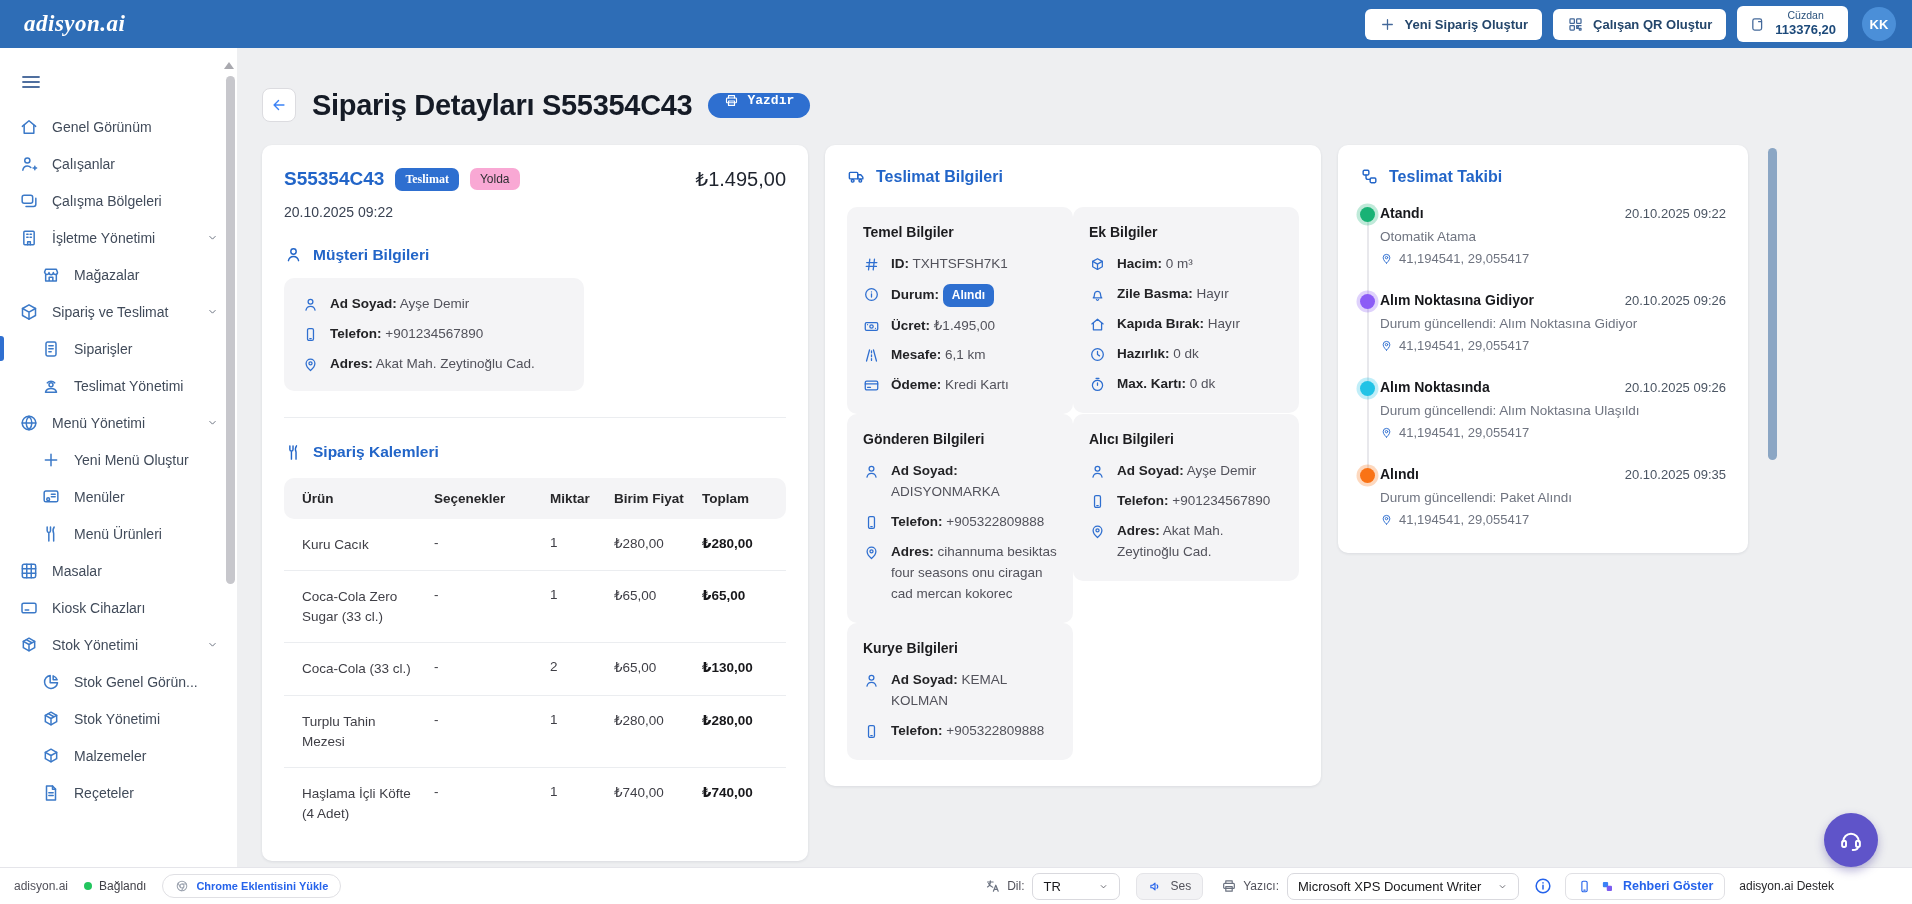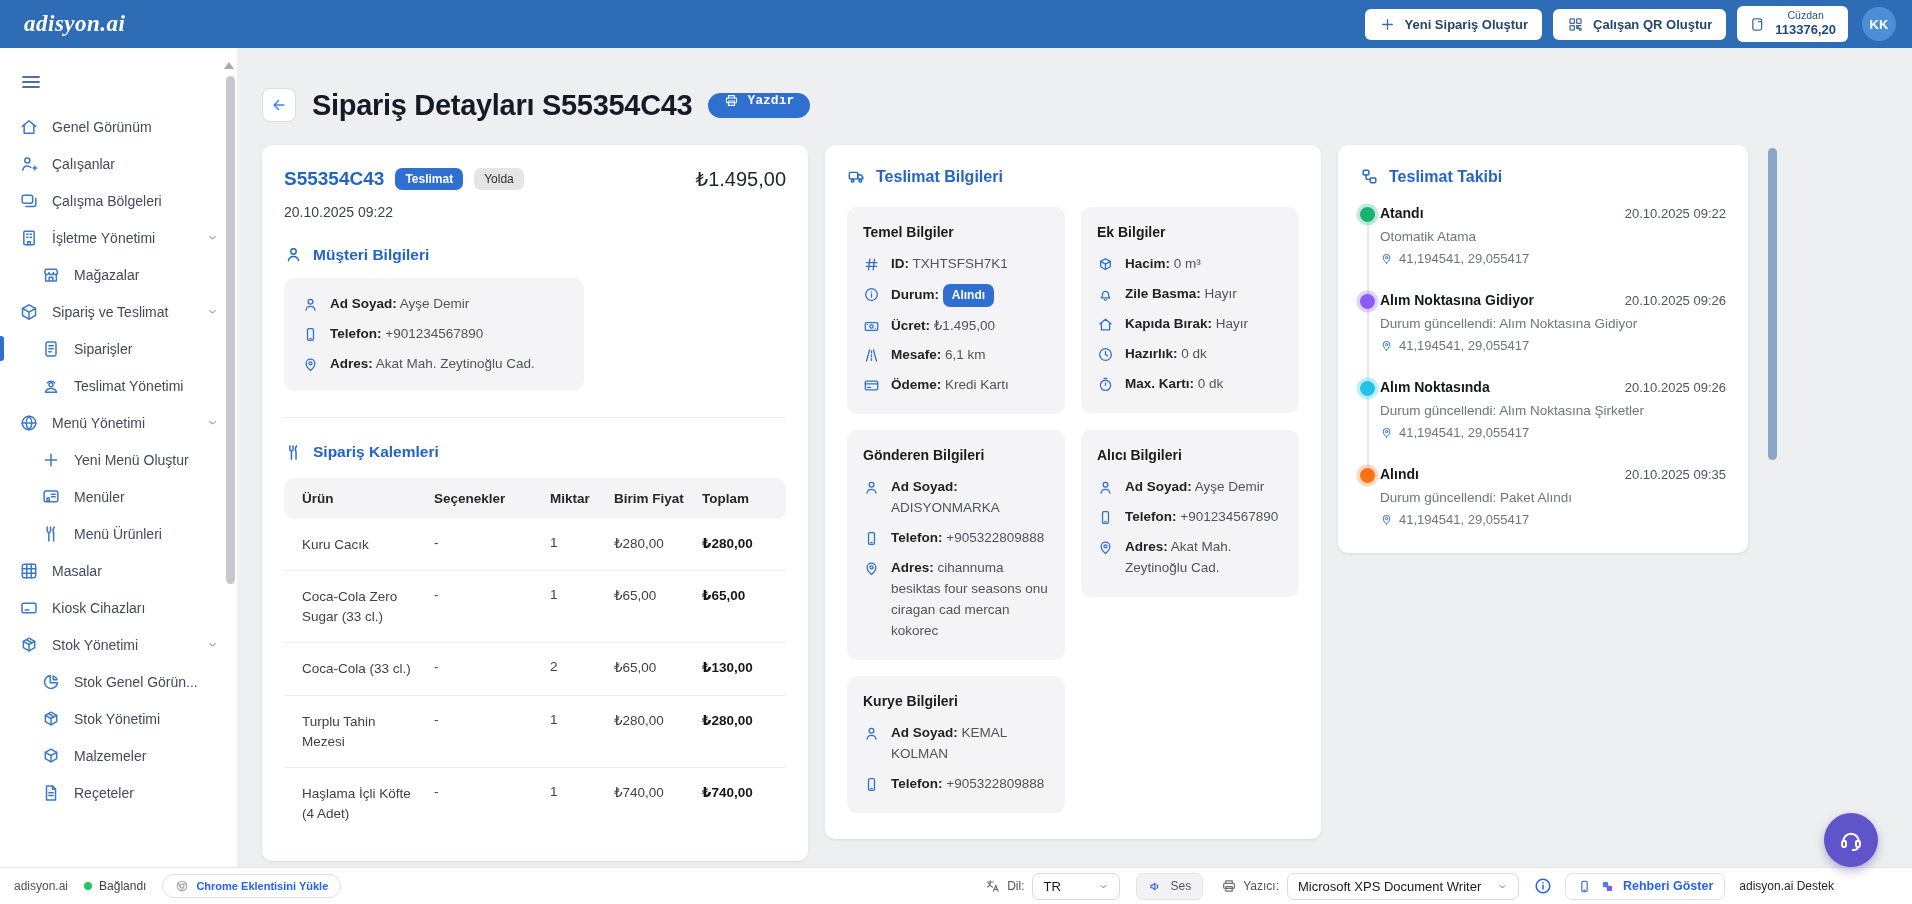--- a/index.html
+++ b/index.html
@@ -61,22 +61,22 @@
   .card { background:#fff; border-radius:10px; box-shadow:0 1px 3px rgba(20,30,50,.09); }
   .card-order { width:546px; padding:22px; }
   .card-delivery { width:496px; padding:22px 22px 26px; }
   .card-tracking { width:410px; padding:22px 22px 26px; }
   .vscroll { width:9px; height:312px; background:#8ba6c4; border-radius:5px; margin-left:3px; margin-top:3px; cursor:grab; }
 
   
   .o-head { display:flex; align-items:center; gap:11px; }
   .o-id { font-size:19px; font-weight:700; color:#2265c8; }
   .badge { font-size:12px; font-weight:700; padding:4px 10px; border-radius:7px; }
-  .badge.blue { background:#2e6fd0; color:#fff; }
-  .badge.gray { background:#e5e5e5; color:#2f2f33; font-weight:500; }
+  .badge.blue { background:#2e6fd0; color:#fff;font-family:Liberation Serif, serif; }
+  .badge.gray { background:#f9a8d4; color:#2f2f33; font-weight:500; }
   .o-total { margin-left:auto; font-size:20px; font-weight:500; color:#1f242e; }
   .o-date { margin-top:13px; font-size:14px; color:#3a4353; }
   .sec-head { display:flex; align-items:center; gap:10px; margin-top:25px;
               color:#2265c8; font-size:15.5px; font-weight:700; }
   .sec-head .ic { width:19px; height:19px; }
   .gray-box { background:#f4f4f6; border-radius:10px; padding:16px 18px; margin-top:14px;
               width:300px; max-width:100%; }
   .irow { display:flex; gap:11px; font-size:13.5px; line-height:1.55; color:#52525b; margin-bottom:9px; }
   .irow:last-child { margin-bottom:0; }
   .irow .ic { width:17px; height:17px; color:#2f6fd0; flex:none; margin-top:2px; }
@@ -86,21 +86,21 @@
   .thead, .trow { display:grid; grid-template-columns:150px 116px 64px 88px auto; }
   .thead { background:#f4f4f6; border-radius:10px; padding:13px 0; font-size:13.5px; font-weight:700; color:#27272a; }
   .thead > div:first-child, .trow > div:first-child { padding-left:18px; }
   .thead > div { padding-right:12px; }
   .trow { padding:16px 0; border-bottom:1px solid #ebedf0; font-size:13.5px; color:#3f3f46; }
   .trow:last-child { border-bottom:none; }
   .trow .prod { padding-right:16px; line-height:1.45; }
   .trow .total { font-weight:700; color:#18181b; }
 
   
-  .d-grid { display:grid; grid-template-columns:1fr 1fr; gap:16px; margin-top:21px; align-items:start; }
+  .d-grid { display:grid; grid-template-columns:1fr 1fr; margin-top:21px; align-items:start; }
   .dbox { background:#f4f4f6; border-radius:10px; padding:17px 16px 18px; }
   .dbox h4 { font-size:14px; font-weight:700; color:#1c1c1f; margin-bottom:14px; }
   .badge-sm { display:inline-block; background:#2e6fd0; color:#fff; font-size:12px; font-weight:700;
               padding:2px 9px; border-radius:7px; }
 
   
   .timeline { margin-top:19px; position:relative; }
   .timeline::before { content:""; position:absolute; left:7px; top:10px; bottom:58px; width:2px; background:#e8e8ec; }
   .tev { display:flex; gap:5px; margin-bottom:26px; position:relative; }
   .tev:last-child { margin-bottom:0; }
@@ -782,21 +782,21 @@
               </div>
             </div>
           </div>
           <div class="tev ev2">
             <span class="dot"></span>
             <div class="tbody">
               <div class="trow1">
                 <span class="ttitle">Alım Noktasında</span>
                 <span class="ttime">20.10.2025 09:26</span>
               </div>
-              <div class="tdesc">Durum güncellendi: Alım Noktasına Şirketler</div>
+              <div class="tdesc">Durum güncellendi: Alım Noktasına Ulaşıldı</div>
               <div class="tloc">
                 <span class="ic">
                     <svg viewBox="0 0 24 24" fill="none" stroke="currentColor" stroke-width="1.8" stroke-linecap="round" stroke-linejoin="round">
                       <path d="M12 20.6s-6.2-5.3-6.2-10A6.2 6.2 0 0 1 18.2 10.6c0 4.7-6.2 10-6.2 10Z"></path>
                       <circle cx="12" cy="10.4" r="2.2"></circle>
                     </svg>
                   </span>
                 <span>41,194541, 29,055417</span>
               </div>
             </div>

